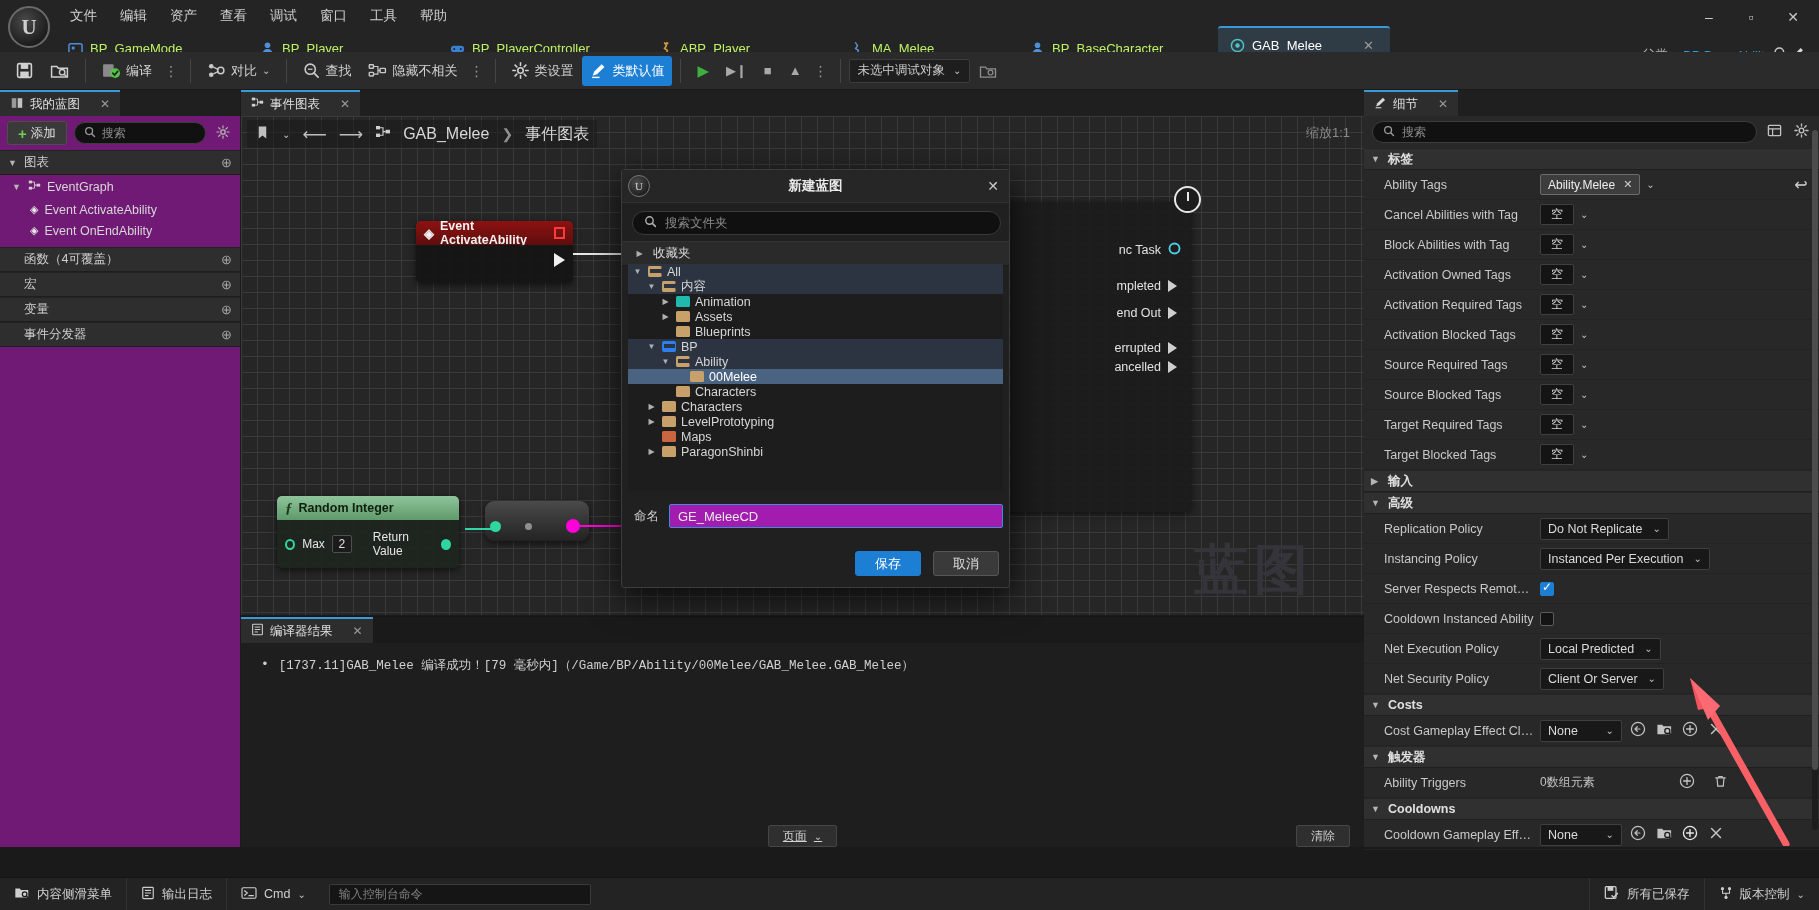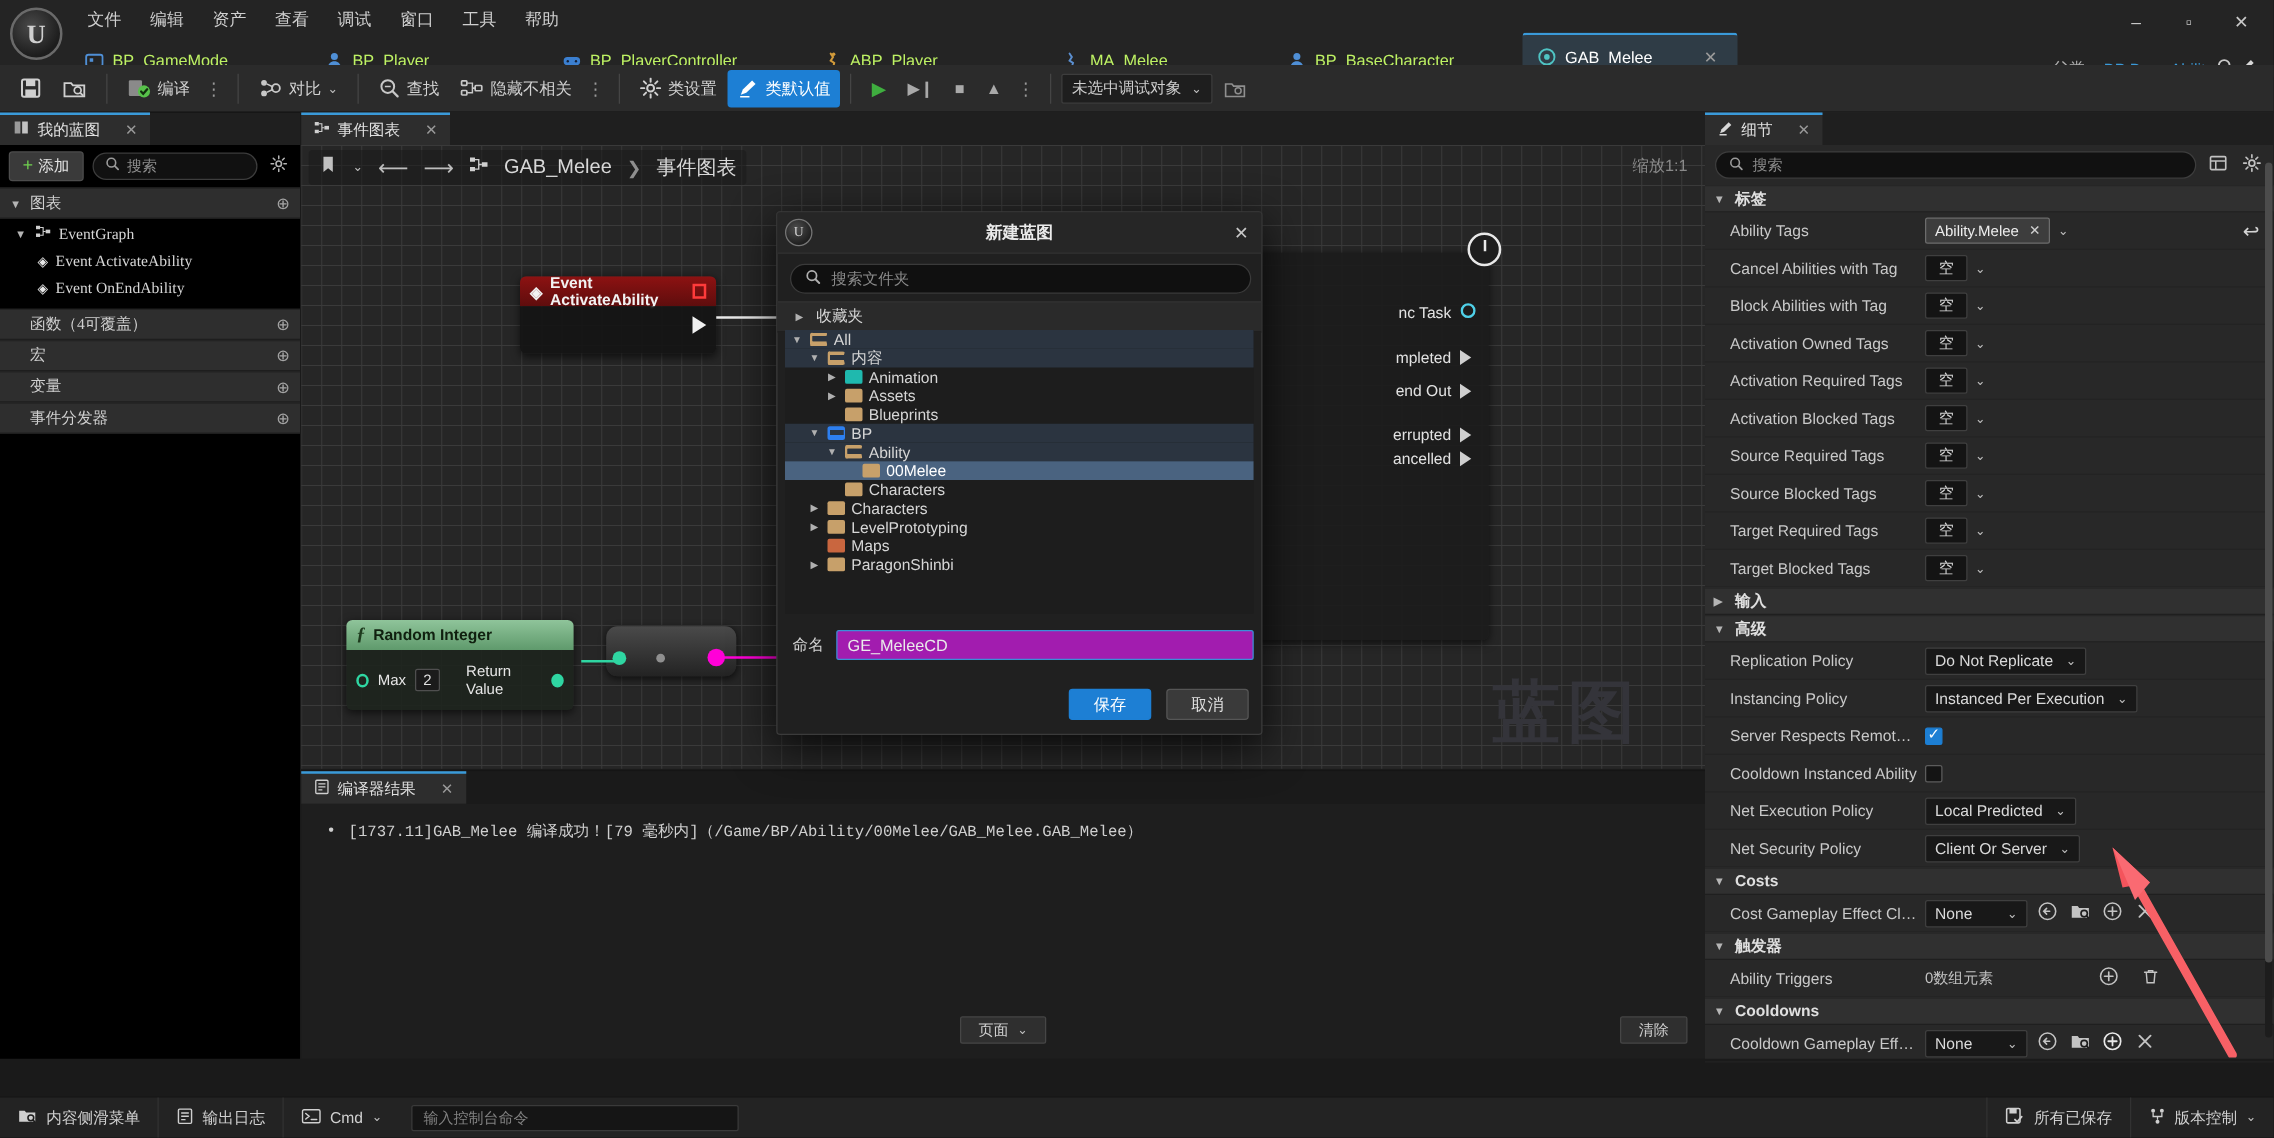--- a/index.html
+++ b/index.html
@@ -85,22 +85,21 @@
 
   .debugsel {
     height: 24px; display: flex; align-items: center; gap: 8px;
     padding: 0 8px; background: #1e1e1e; border: 1px solid #3d3d3d;
     border-radius: 2px; font-size: 12.5px; color: #cdcdcd;
   }
 
   
   .leftpanel {
     position: absolute; top: 90px; left: 0; width: 240px; height: 757px;
-    background: #000000;
-    font-family: Liberation Serif, serif;
+    background: #701a75;
   }
   .paneltabbar { height: 26px; background: #1f1f1f; display: flex; align-items: flex-end; }
   .paneltab {
     height: 26px; background: #2d2d2d; display: flex; align-items: center; gap: 6px;
     padding: 0 10px; font-size: 12.5px; color: #e0e0e0;
     border-top: 2px solid #3a9ad9;
   }
   .paneltab .tabclose { margin-left: 14px; color: #9a9a9a; font-size: 12px; }
 
   .mbtools { height: 34px; display: flex; align-items: center; gap: 7px; padding: 0 7px; }
@@ -240,21 +239,21 @@
   }
   .comptabbar { height: 26px; background: #1a1a1a; display: flex; align-items: flex-end; }
   .compbody { position: absolute; top: 26px; left: 0; right: 0; bottom: 34px; padding: 14px 0 0 20px; }
   .compline {
     display: flex; gap: 10px; font-size: 12.5px; color: #cfcfcf;
     font-family: "Liberation Mono", monospace;
   }
   .compline .bullet { color: #cfcfcf; font-size: 13px; }
   .compfooter {
     position: absolute; bottom: 0; left: 0; right: 0; height: 34px;
-    display: flex; align-items: flex-start; justify-content: center; gap: 0;
+    display: flex; align-items: flex-end; justify-content: center; gap: 0; text-decoration: underline;
   }
   .pagebtn {
     height: 22px; padding: 0 14px; background: #2f2f2f; border: 1px solid #464646;
     border-radius: 2px; font-size: 12px; color: #d0d0d0;
     display: flex; align-items: center; gap: 7px;
   }
   .clearbtn {
     position: absolute; right: 14px; height: 22px; padding: 0 14px;
     background: #2f2f2f; border: 1px solid #464646; border-radius: 2px;
     font-size: 12px; color: #d0d0d0; display: flex; align-items: center;

